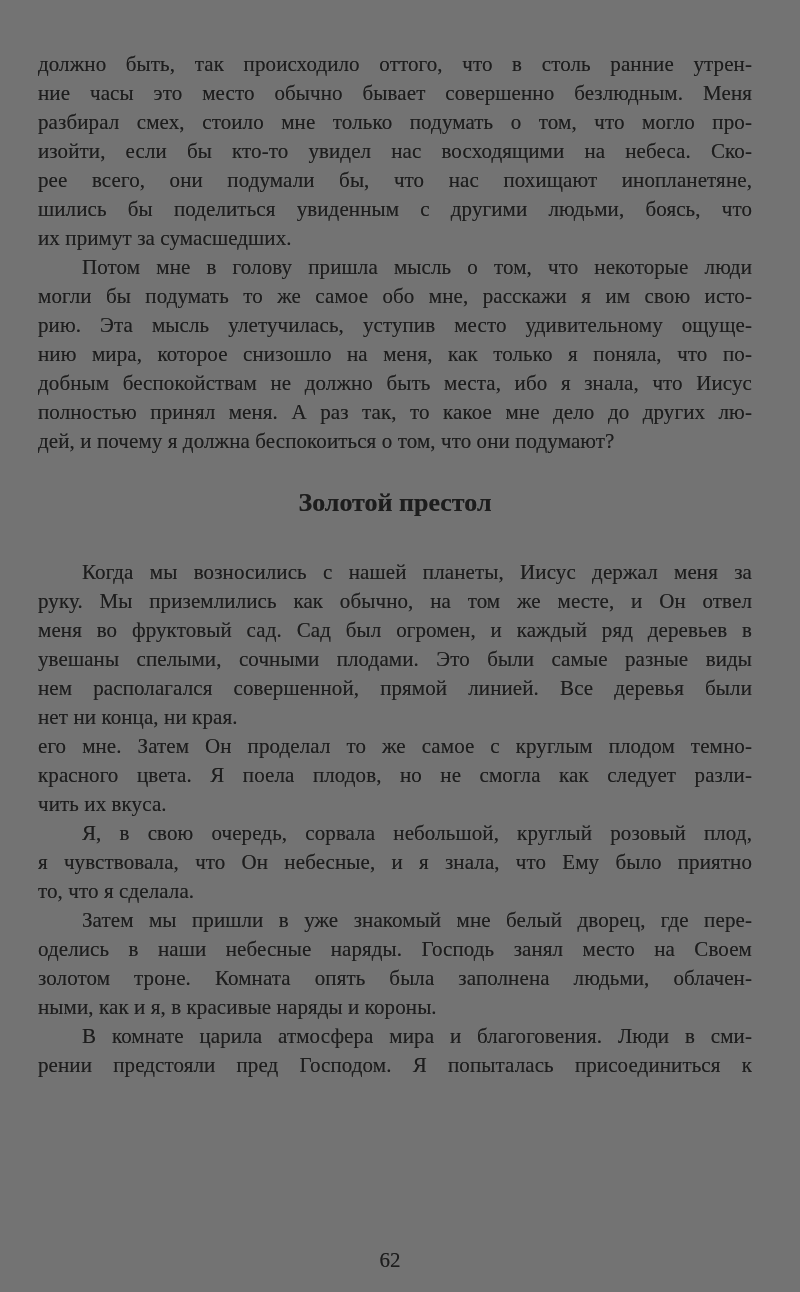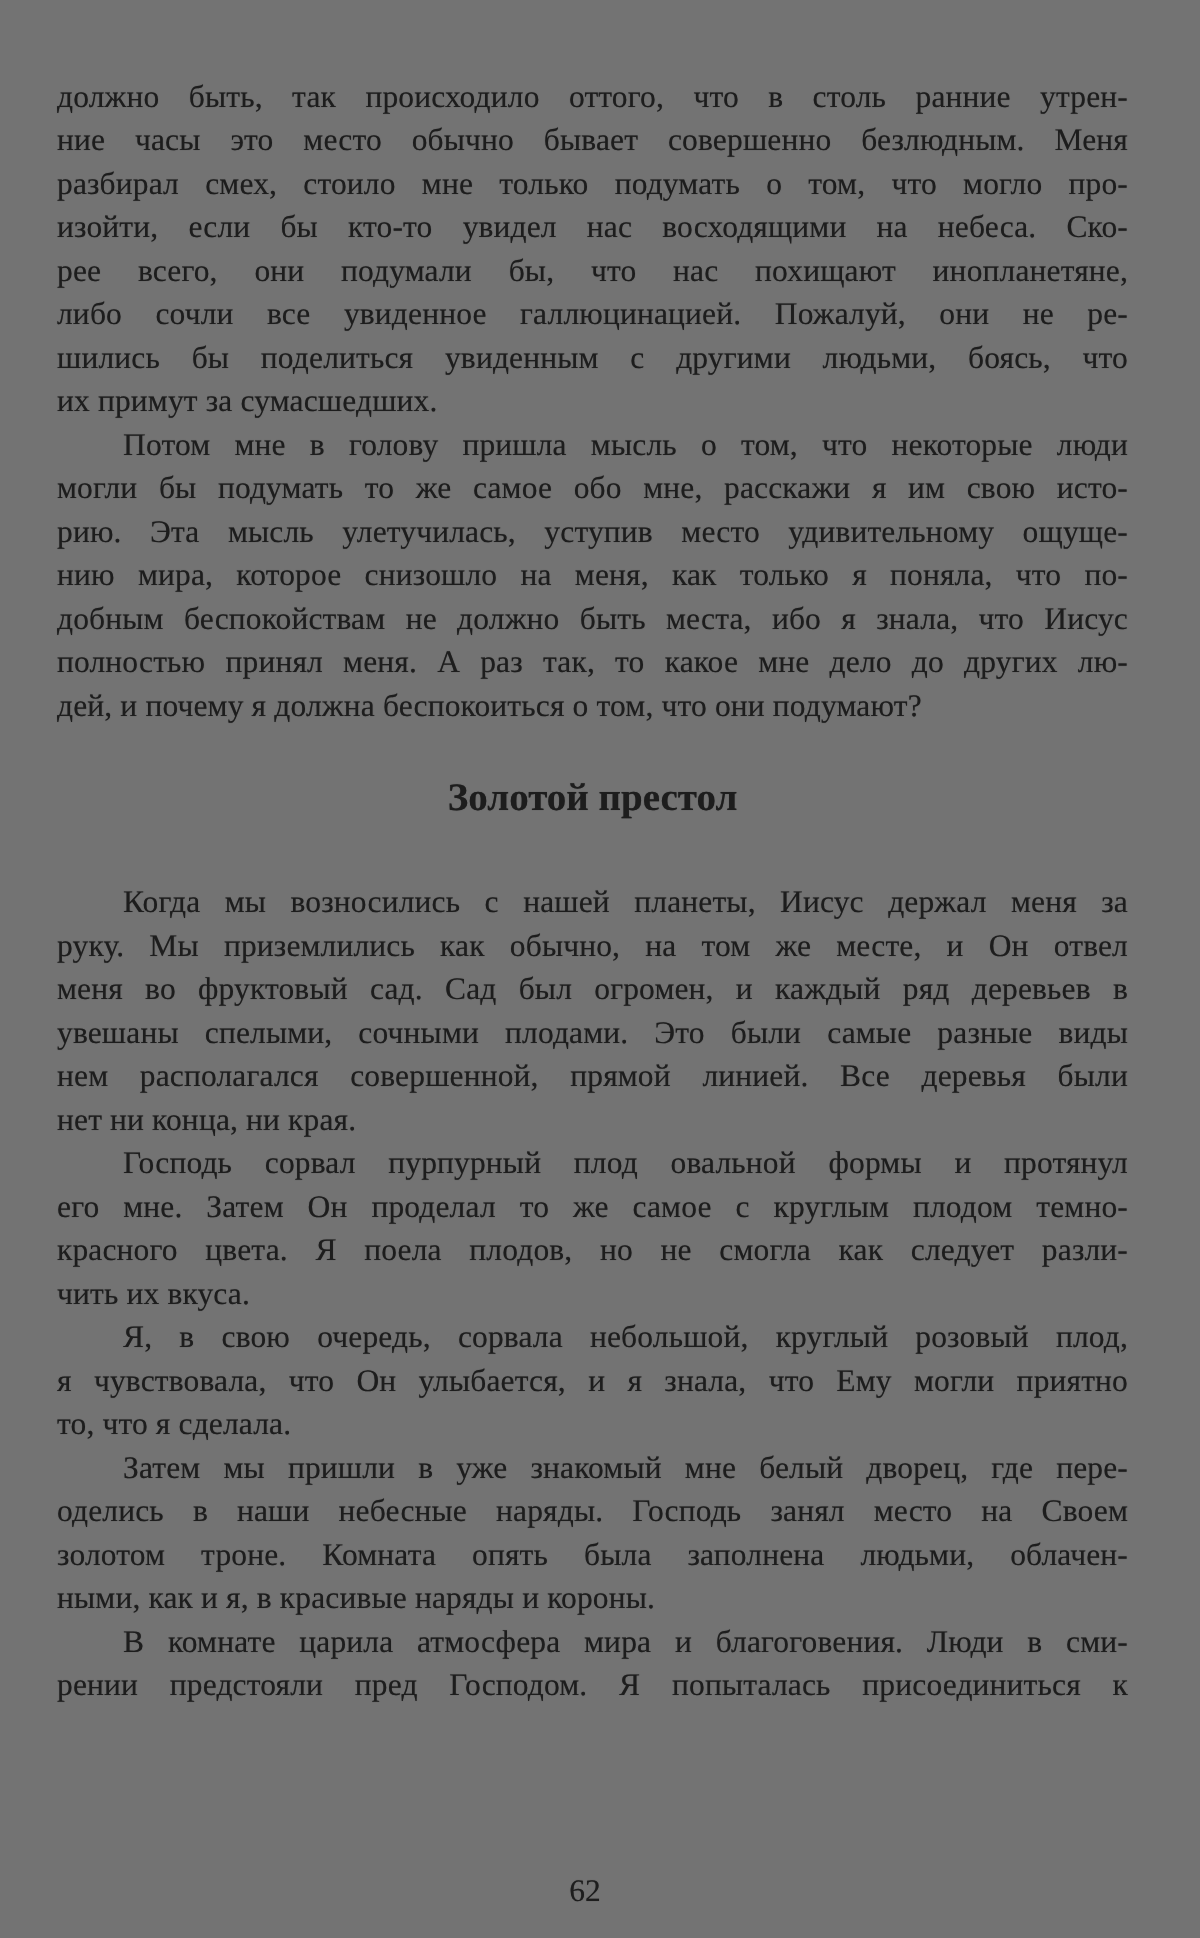--- a/index.html
+++ b/index.html
@@ -63,21 +63,20 @@
 <body>
 
 <div class="page">
   <div class="text-block">
       <div class="paragraph">
         <div class="line">должно быть, так происходило оттого, что в столь ранние утрен-</div>
         <div class="line">ние часы это место обычно бывает совершенно безлюдным. Меня</div>
         <div class="line">разбирал смех, стоило мне только подумать о том, что могло про-</div>
         <div class="line">изойти, если бы кто-то увидел нас восходящими на небеса. Ско-</div>
         <div class="line">рее всего, они подумали бы, что нас похищают инопланетяне,</div>
-        <div class="line">либо сочли все увиденное галлюцинацией. Пожалуй, они не ре-</div>
         <div class="line">шились бы поделиться увиденным с другими людьми, боясь, что</div>
         <div class="line last">их примут за сумасшедших.</div>
       </div>
       <div class="paragraph">
         <div class="line indented">Потом мне в голову пришла мысль о том, что некоторые люди</div>
         <div class="line">могли бы подумать то же самое обо мне, расскажи я им свою исто-</div>
         <div class="line">рию. Эта мысль улетучилась, уступив место удивительному ощуще-</div>
         <div class="line">нию мира, которое снизошло на меня, как только я поняла, что по-</div>
         <div class="line">добным беспокойствам не должно быть места, ибо я знала, что Иисус</div>
         <div class="line">полностью принял меня. А раз так, то какое мне дело до других лю-</div>
@@ -86,28 +85,27 @@
       <h2 class="heading">Золотой престол</h2>
       <div class="paragraph">
         <div class="line indented">Когда мы возносились с нашей планеты, Иисус держал меня за</div>
         <div class="line">руку. Мы приземлились как обычно, на том же месте, и Он отвел</div>
         <div class="line">меня во фруктовый сад. Сад был огромен, и каждый ряд деревьев в</div>
         <div class="line">увешаны спелыми, сочными плодами. Это были самые разные виды</div>
         <div class="line">нем располагался совершенной, прямой линией. Все деревья были</div>
         <div class="line last">нет ни конца, ни края.</div>
       </div>
       <div class="paragraph">
-        <div class="line indented">Господь сорвал пурпурный плод овальной формы и протянул</div>
         <div class="line">его мне. Затем Он проделал то же самое с круглым плодом темно-</div>
         <div class="line">красного цвета. Я поела плодов, но не смогла как следует разли-</div>
         <div class="line last">чить их вкуса.</div>
       </div>
       <div class="paragraph">
         <div class="line indented">Я, в свою очередь, сорвала небольшой, круглый розовый плод,</div>
-        <div class="line">я чувствовала, что Он улыбается, и я знала, что Ему могли приятно</div>
+        <div class="line">я чувствовала, что Он небесные, и я знала, что Ему было приятно</div>
         <div class="line last">то, что я сделала.</div>
       </div>
       <div class="paragraph">
         <div class="line indented">Затем мы пришли в уже знакомый мне белый дворец, где пере-</div>
         <div class="line">оделись в наши небесные наряды. Господь занял место на Своем</div>
         <div class="line">золотом троне. Комната опять была заполнена людьми, облачен-</div>
         <div class="line last">ными, как и я, в красивые наряды и короны.</div>
       </div>
       <div class="paragraph">
         <div class="line indented">В комнате царила атмосфера мира и благоговения. Люди в сми-</div>

